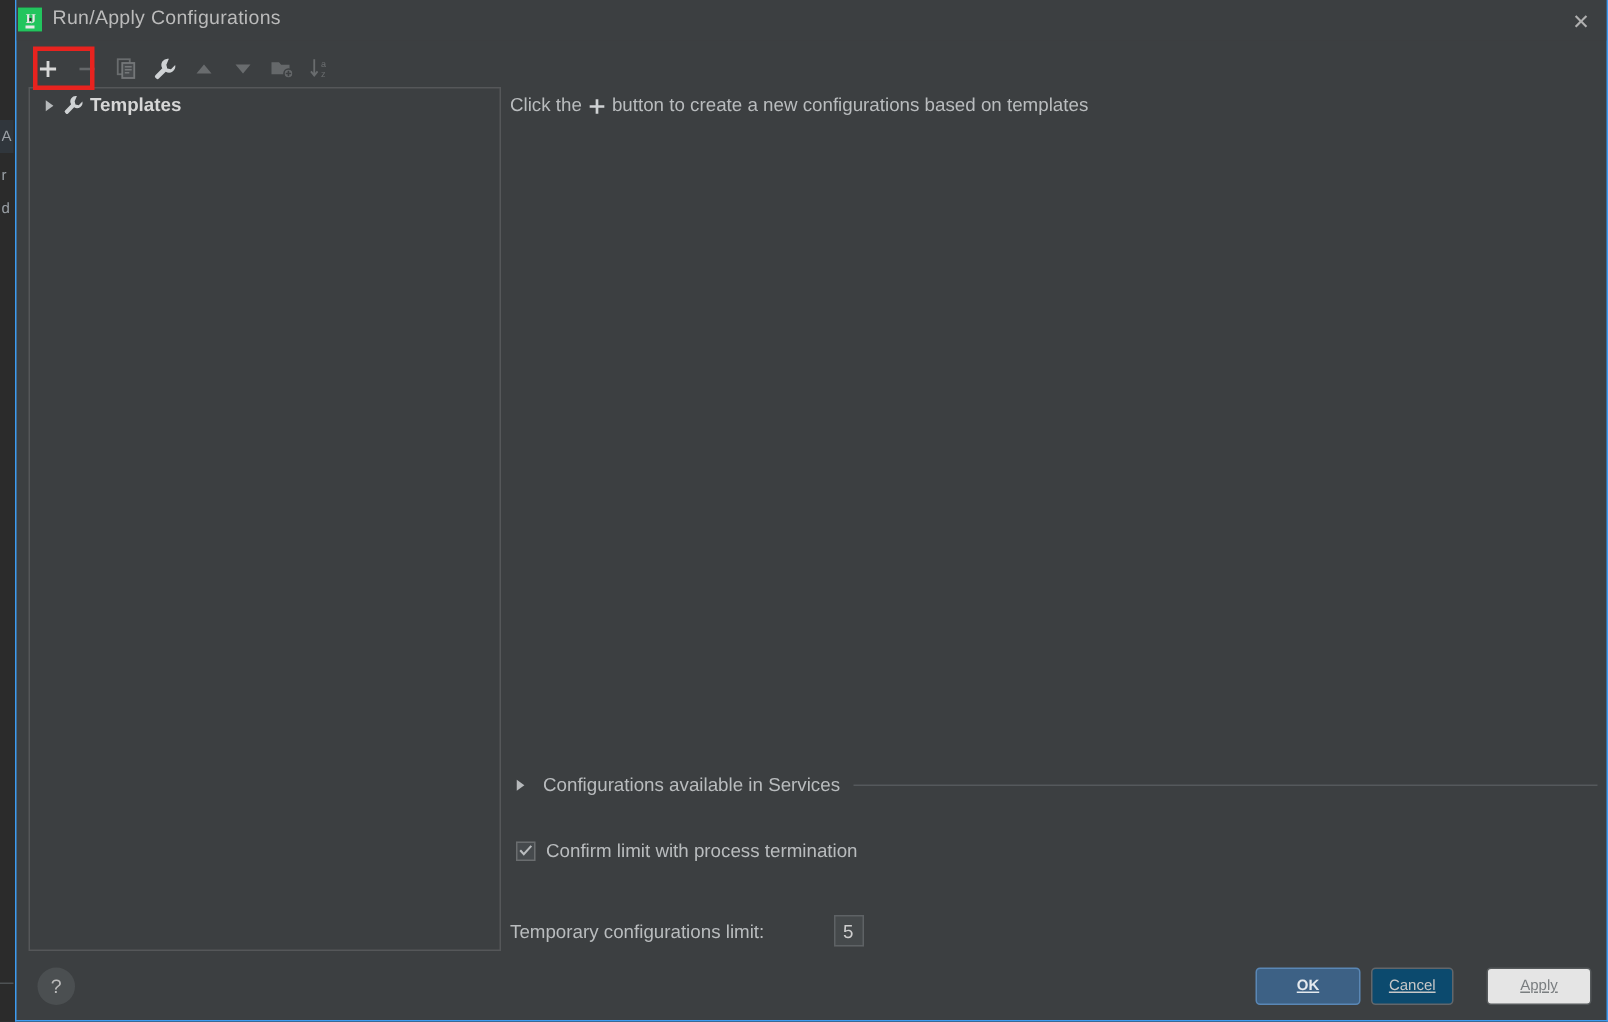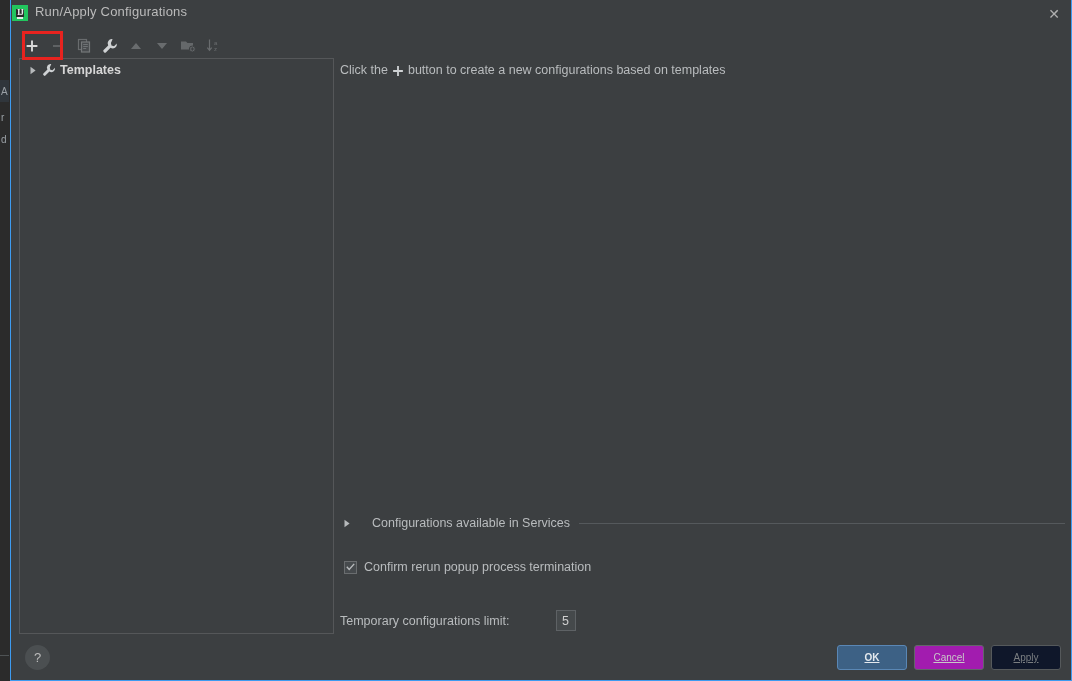--- a/index.html
+++ b/index.html
@@ -64,21 +64,21 @@
 
   
   #titlebar {
     position: absolute; left: 0; top: 0; width: 1060px; height: 27px;
     background: #3c3f41;
   }
   #app-icon {
     position: absolute; left: 1px; top: 5px;
     width: 16px; height: 16px;
     background: #2b2b2b;
-    border: 4px solid #22c55e;
+    border: 7px solid #22c55e;
     display: flex; align-items: center; justify-content: center;
   }
   #app-icon .ij {
     color: #e8e8e8; font-size: 9px; font-weight: bold;
     font-family: "Liberation Serif", serif;
     letter-spacing: -1px;
     line-height: 1;
     border-bottom: 2px solid #e8e8e8;
     padding-bottom: 0px;
   }
@@ -156,21 +156,21 @@
 
   
   #services-row {
     position: absolute; left: 7px; top: 458px;
     display: flex; align-items: center; width: 725px;
   }
   #services-row .arrow {
     width: 14px; display: flex; align-items: center; justify-content: center;
   }
   #services-label {
-    font-size: 12.5px; color: #b9bcbe; margin-left: 18px; white-space: nowrap;
+    font-size: 12.5px; color: #b9bcbe; margin-left: 8px; white-space: nowrap;
   }
   #services-line {
     flex: 1; height: 1px; background: #55595c; margin-left: 9px;
     margin-right: 0px;
   }
 
   
   .cb-row {
     position: absolute; left: 11px;
     display: flex; align-items: center;
@@ -222,28 +222,28 @@
     text-decoration: underline;
   }
   #ok-btn {
     left: 826px; width: 70px;
     background: #3d6185;
     border: 1px solid #5a87b5;
     color: #e4e9ee;
     font-weight: bold;
   }
   #cancel-btn {
-    left: 903px; width: 70px;
-    background: #a21caf;
+    left: 903px; width: 55px;
+    background: #0c4a6e;
     border: 1px solid #62666a;
     color: #c8c8c8;
   }
   #apply-btn {
     left: 980px; width: 70px;
-    background: #0f172a;
+    background: #e5e5e5;
     border: 1px solid #55595b;
     color: #7a7e80;
     cursor: default;
   }
 </style>
 </head>
 <body>
 
 <div id="backdrop">
   <div id="bg-left-strip">
@@ -365,21 +365,21 @@
       <span id="services-label">Configurations available in Services</span>
       <span id="services-line"></span>
     </div>
 
     <div class="cb-row" style="top:502px">
       <span class="cb">
         <svg width="9" height="8" viewBox="0 0 9 8">
             <path d="M0.8 3.8 L3.2 6.4 L8.2 0.9" stroke="#b9bcbe" stroke-width="1.4" fill="none"></path>
           </svg>
       </span>
-      <span class="cb-label">Confirm rerun popup process termination</span>
+      <span class="cb-label">Confirm limit with process termination</span>
     </div>
 
 
     <div id="temp-row">
       <span id="temp-label">Temporary configurations limit:</span>
       <input id="temp-input" value="5" style="">
     </div>
   </div>
 
   <div id="help-btn">?</div>

